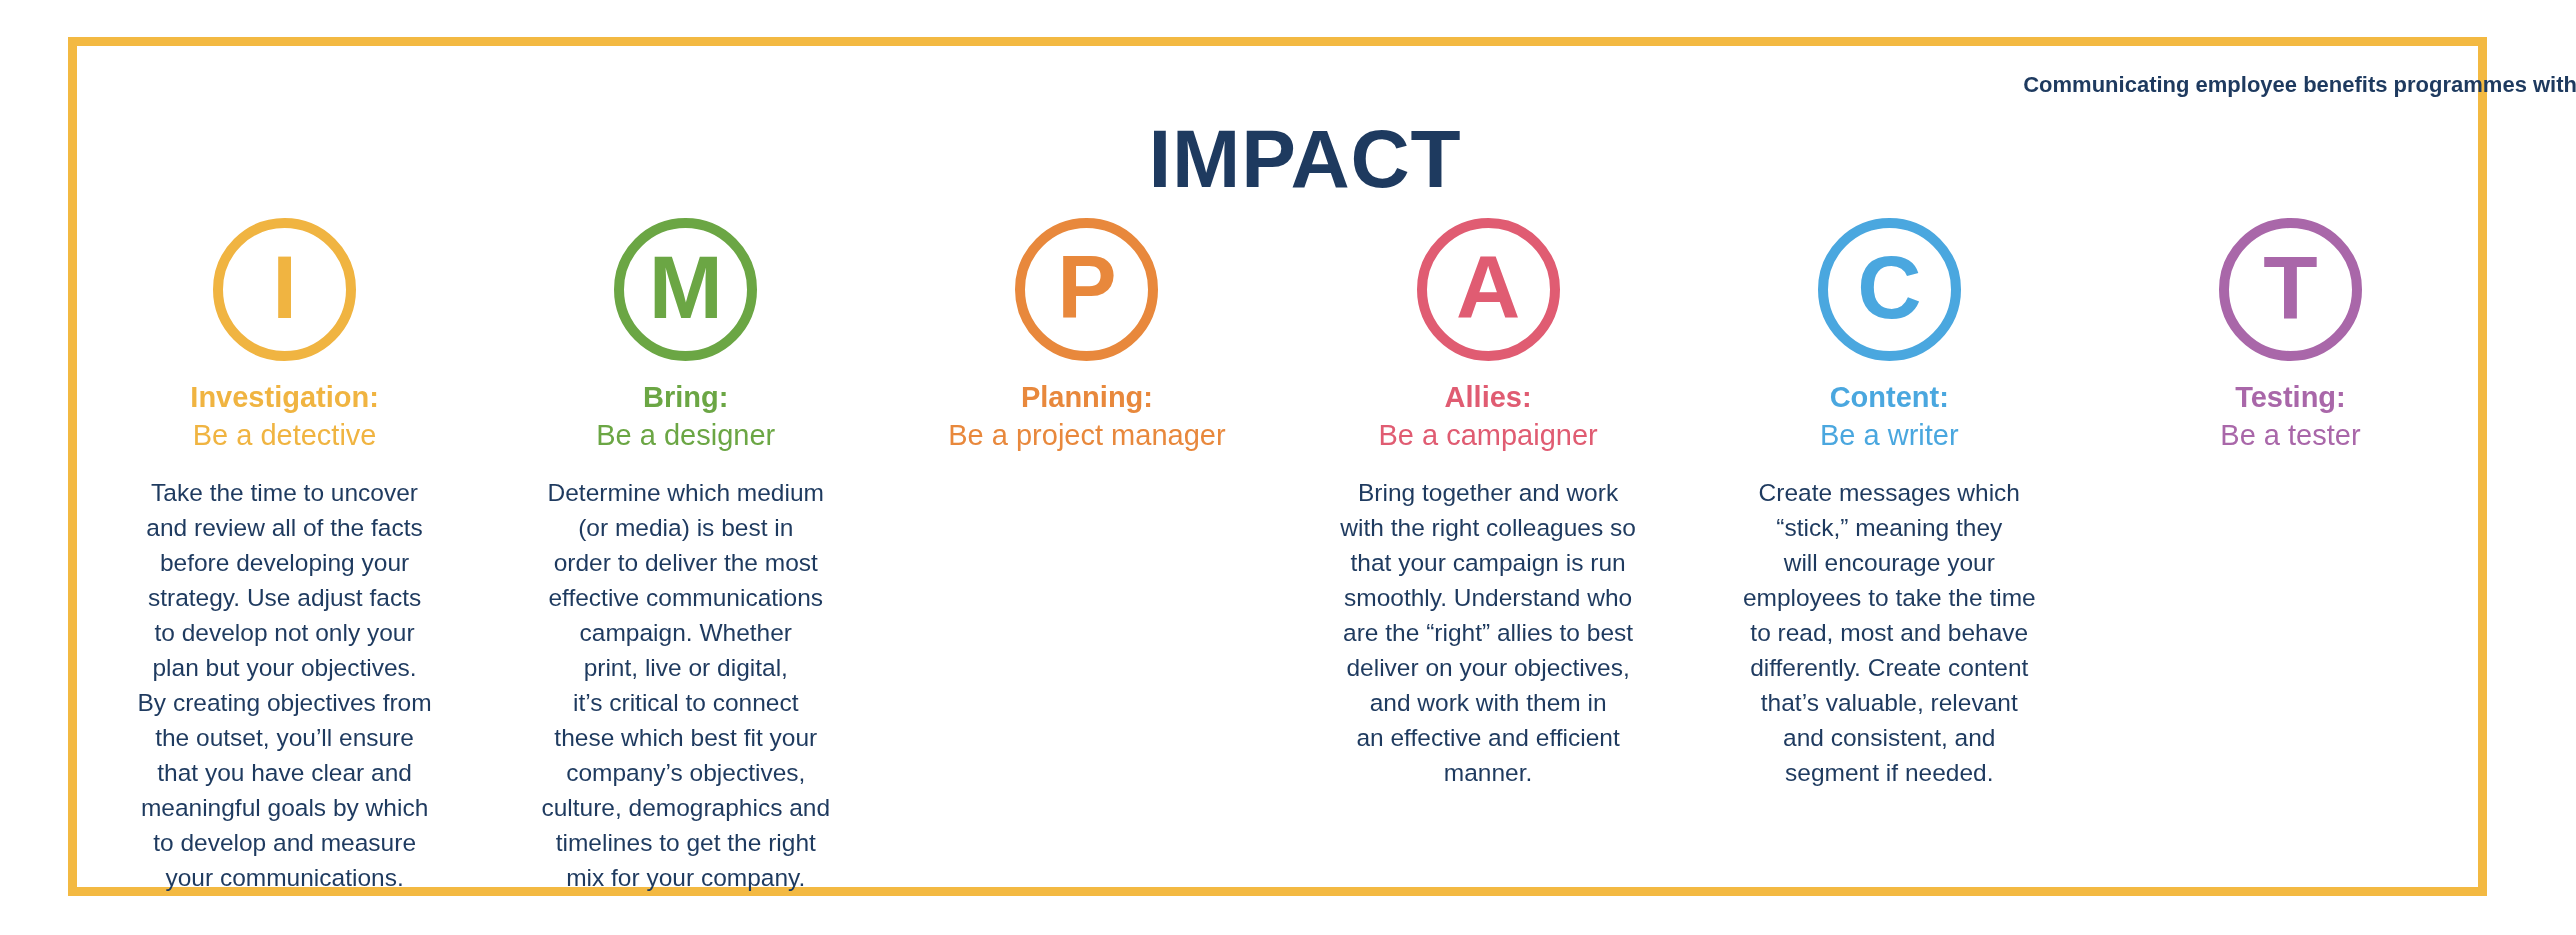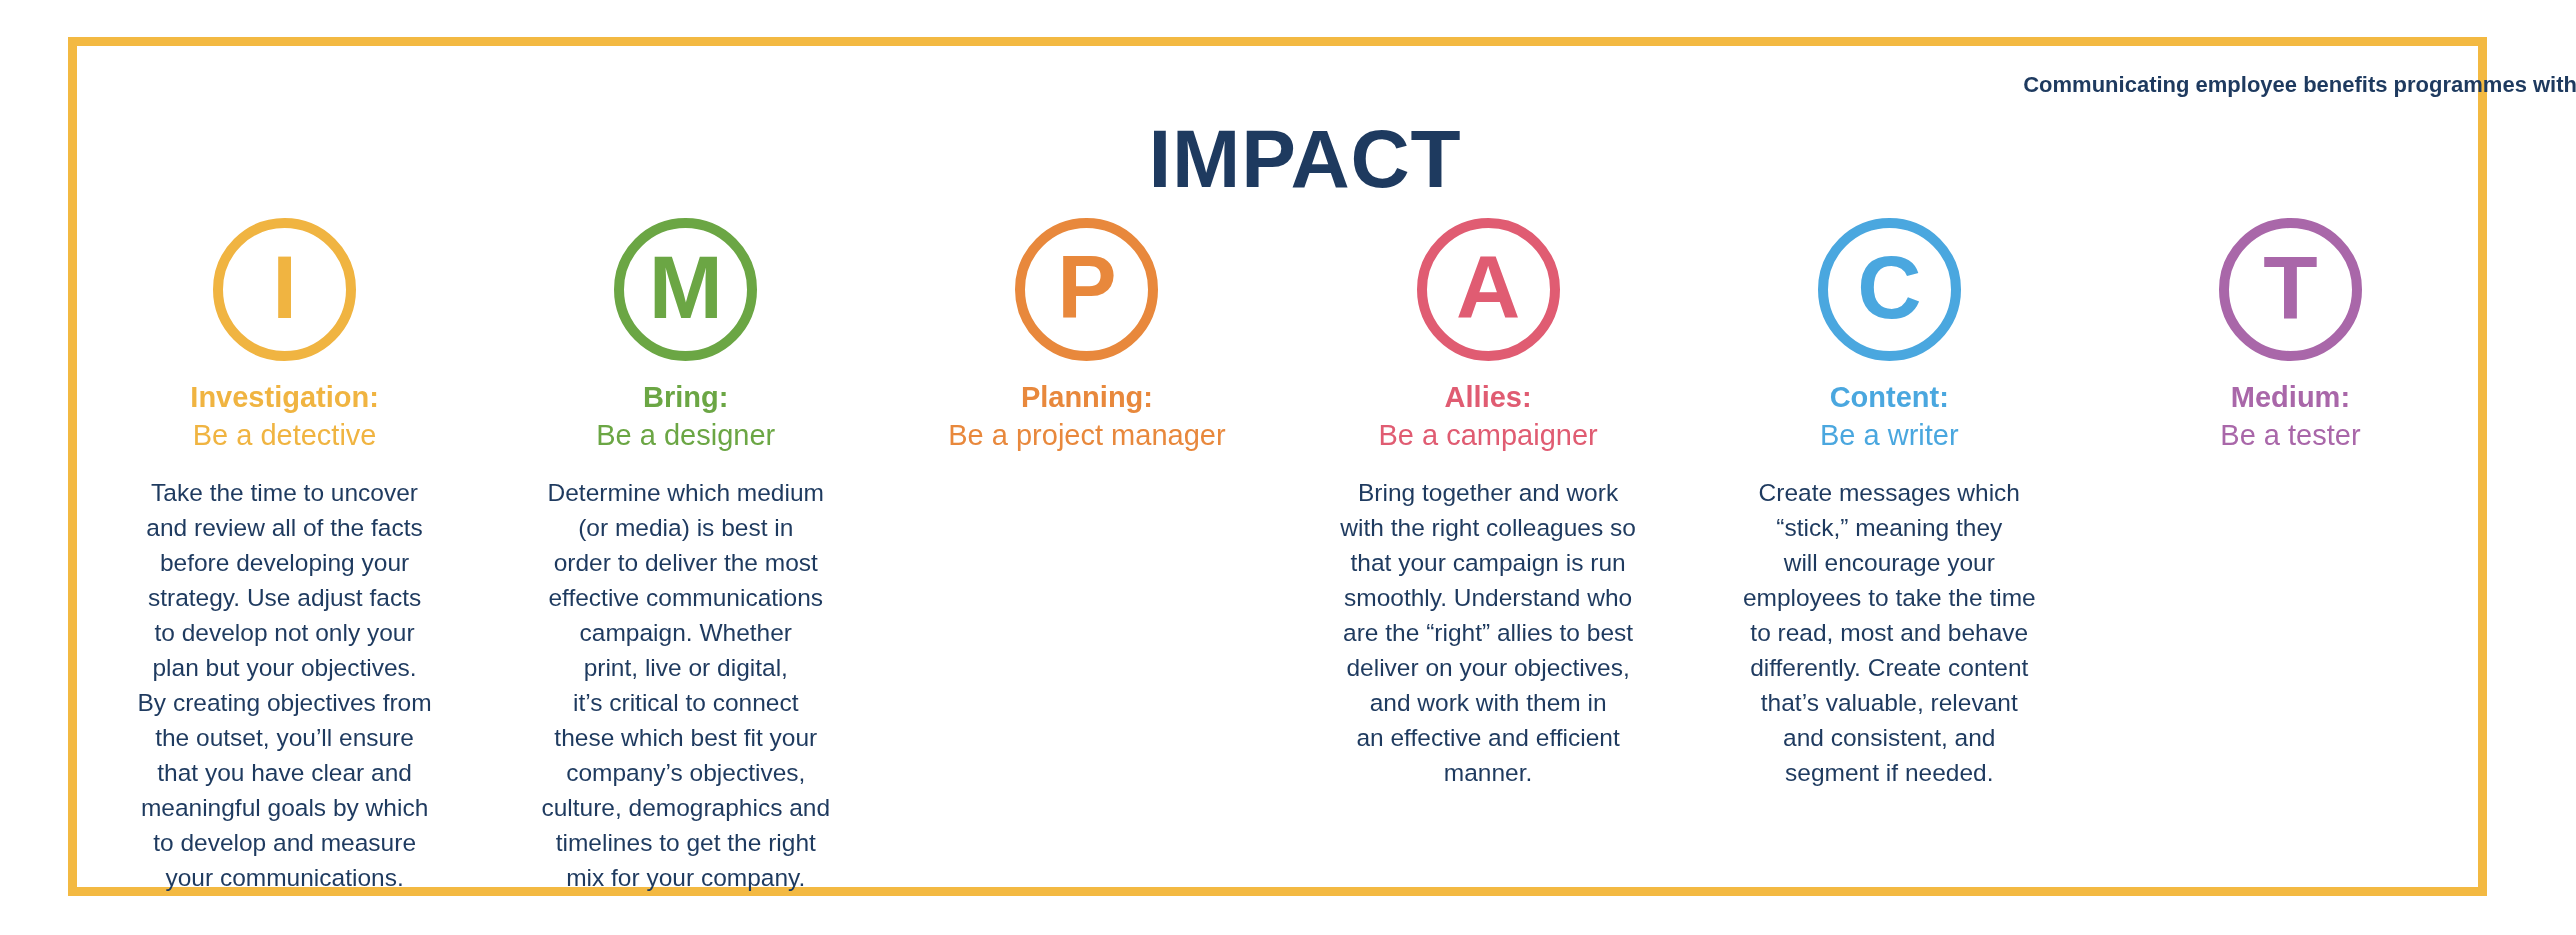--- a/index.html
+++ b/index.html
@@ -178,19 +178,19 @@
 differently. Create content
 that’s valuable, relevant
 and consistent, and
 segment if needed.</div>
     </div>
 
     <div class="column" style="--accent: #A967A9;">
       <div class="badge">
         <span class="badge-letter">T</span>
       </div>
-      <div class="col-heading">Medium:</div>
+      <div class="col-heading">Testing:</div>
       <div class="col-subheading">Be a tester</div>
     </div>
 
   </div>
 </div>
 
 
 </body></html>

